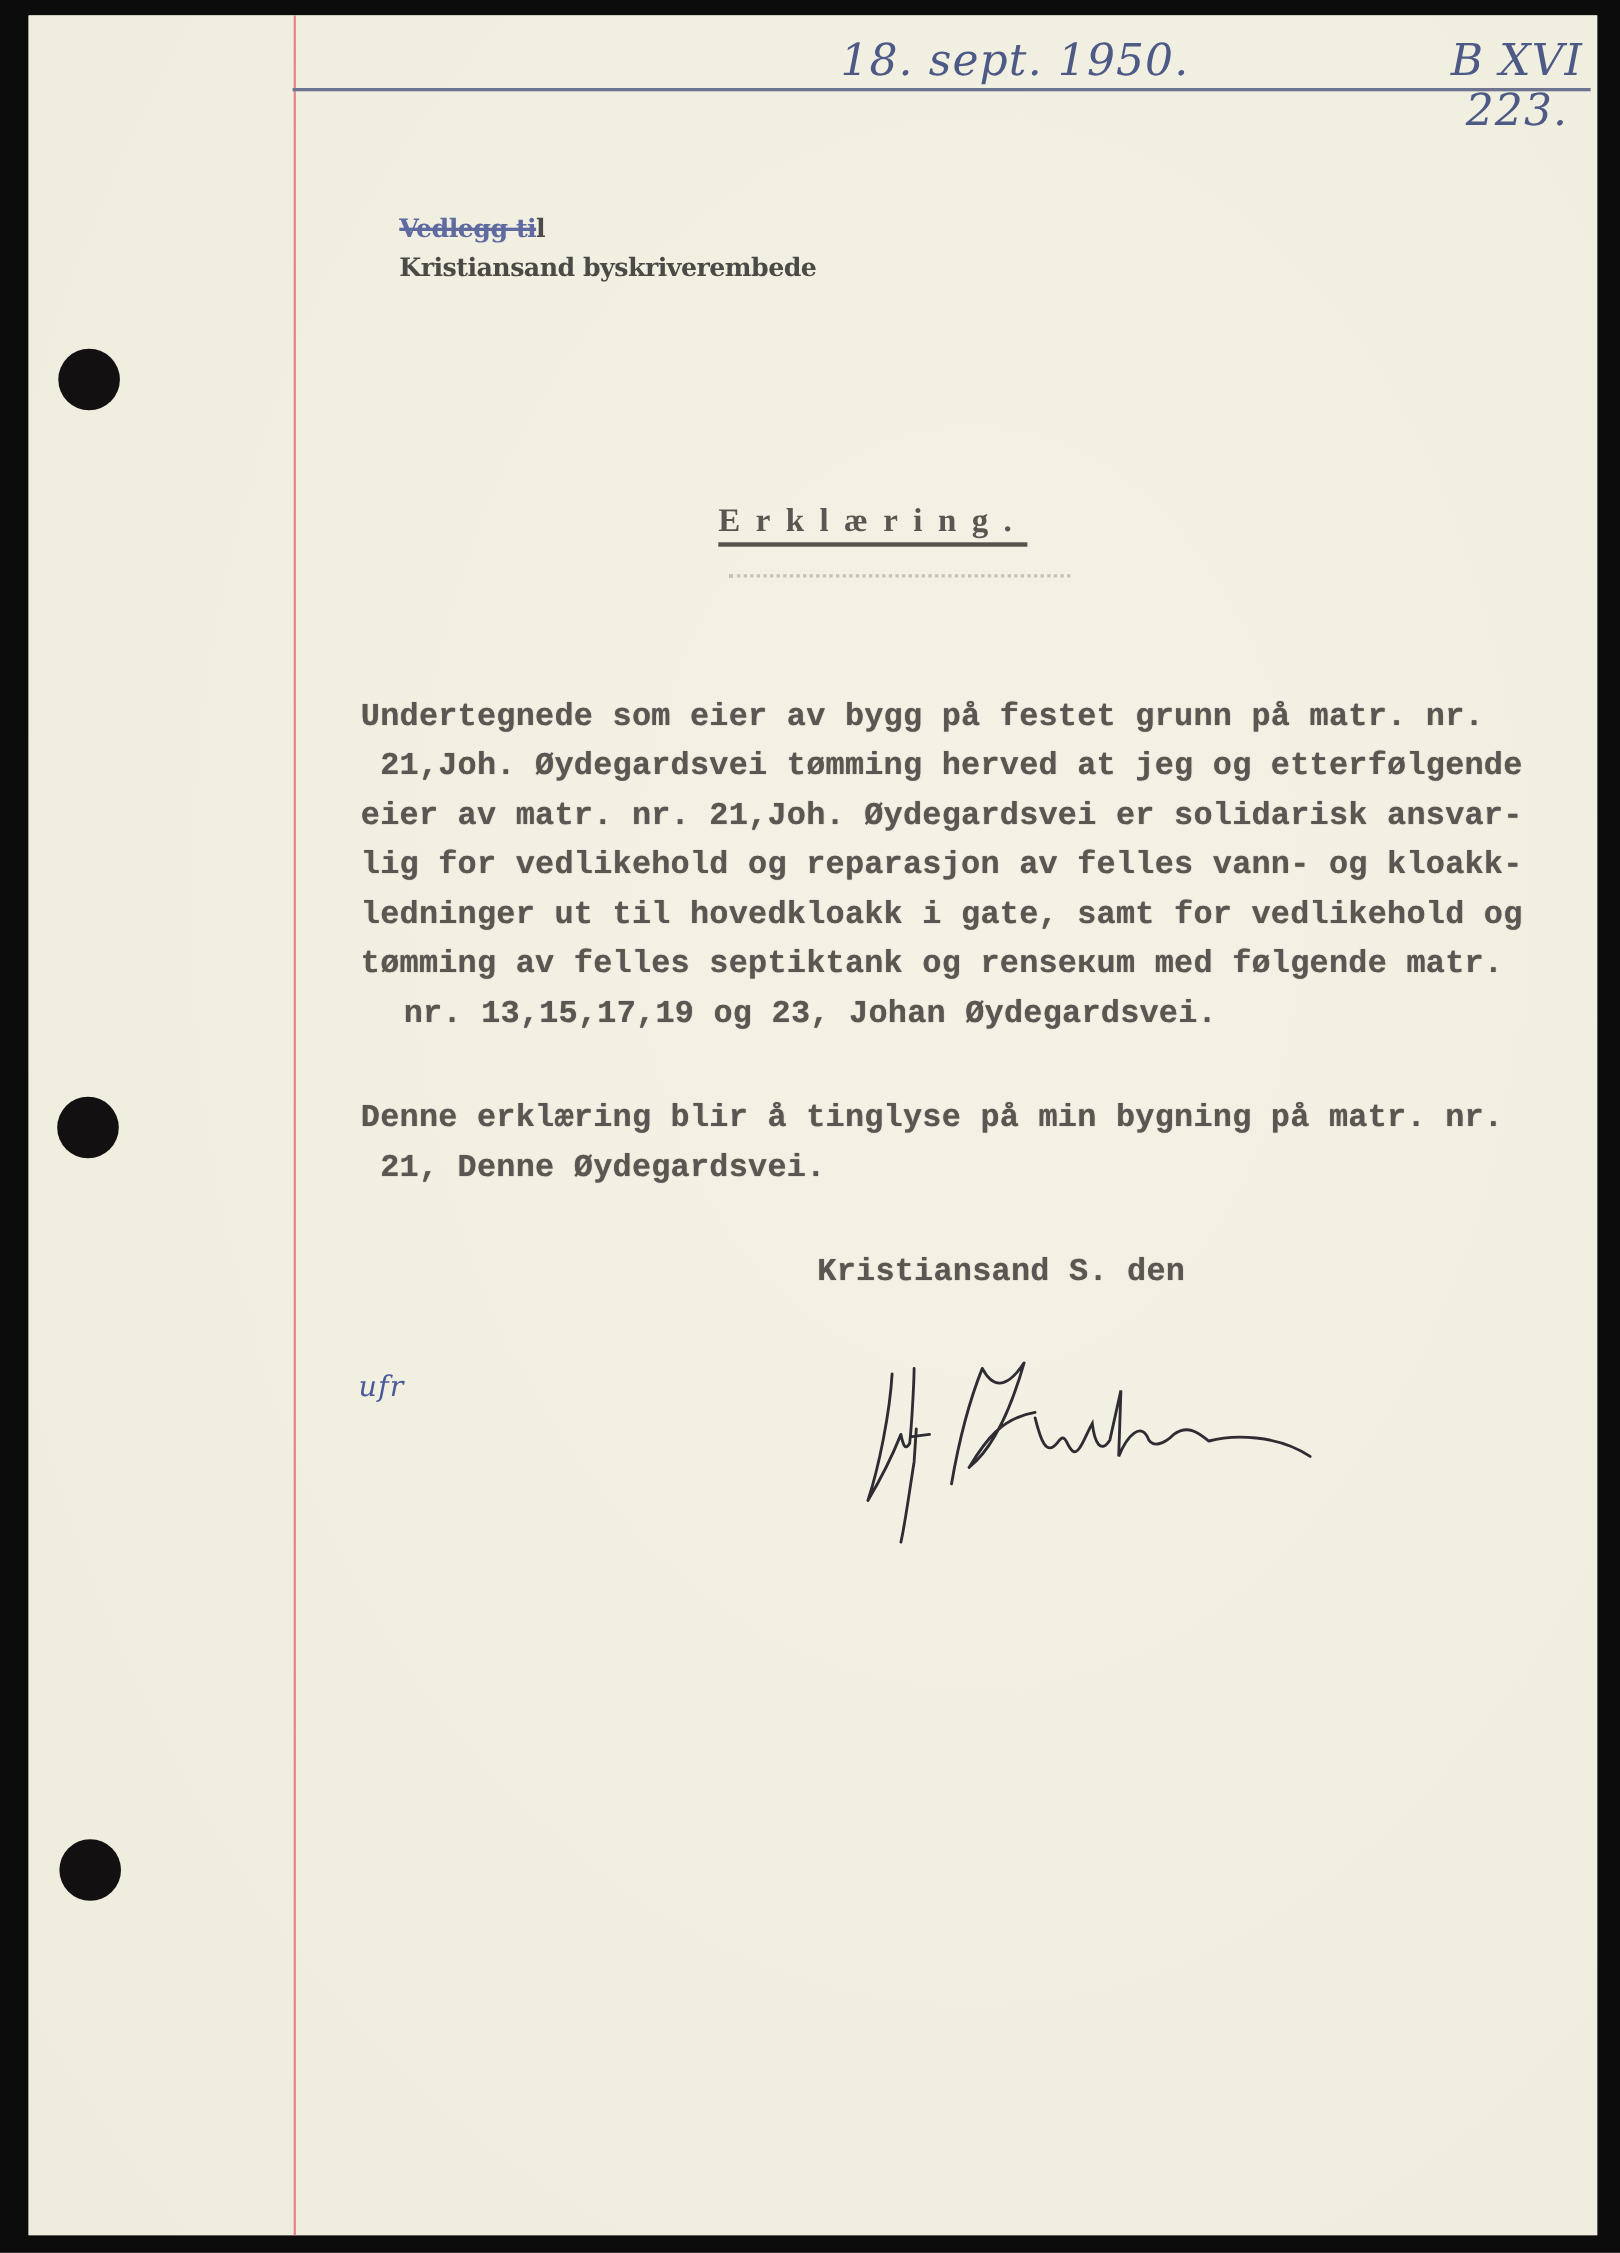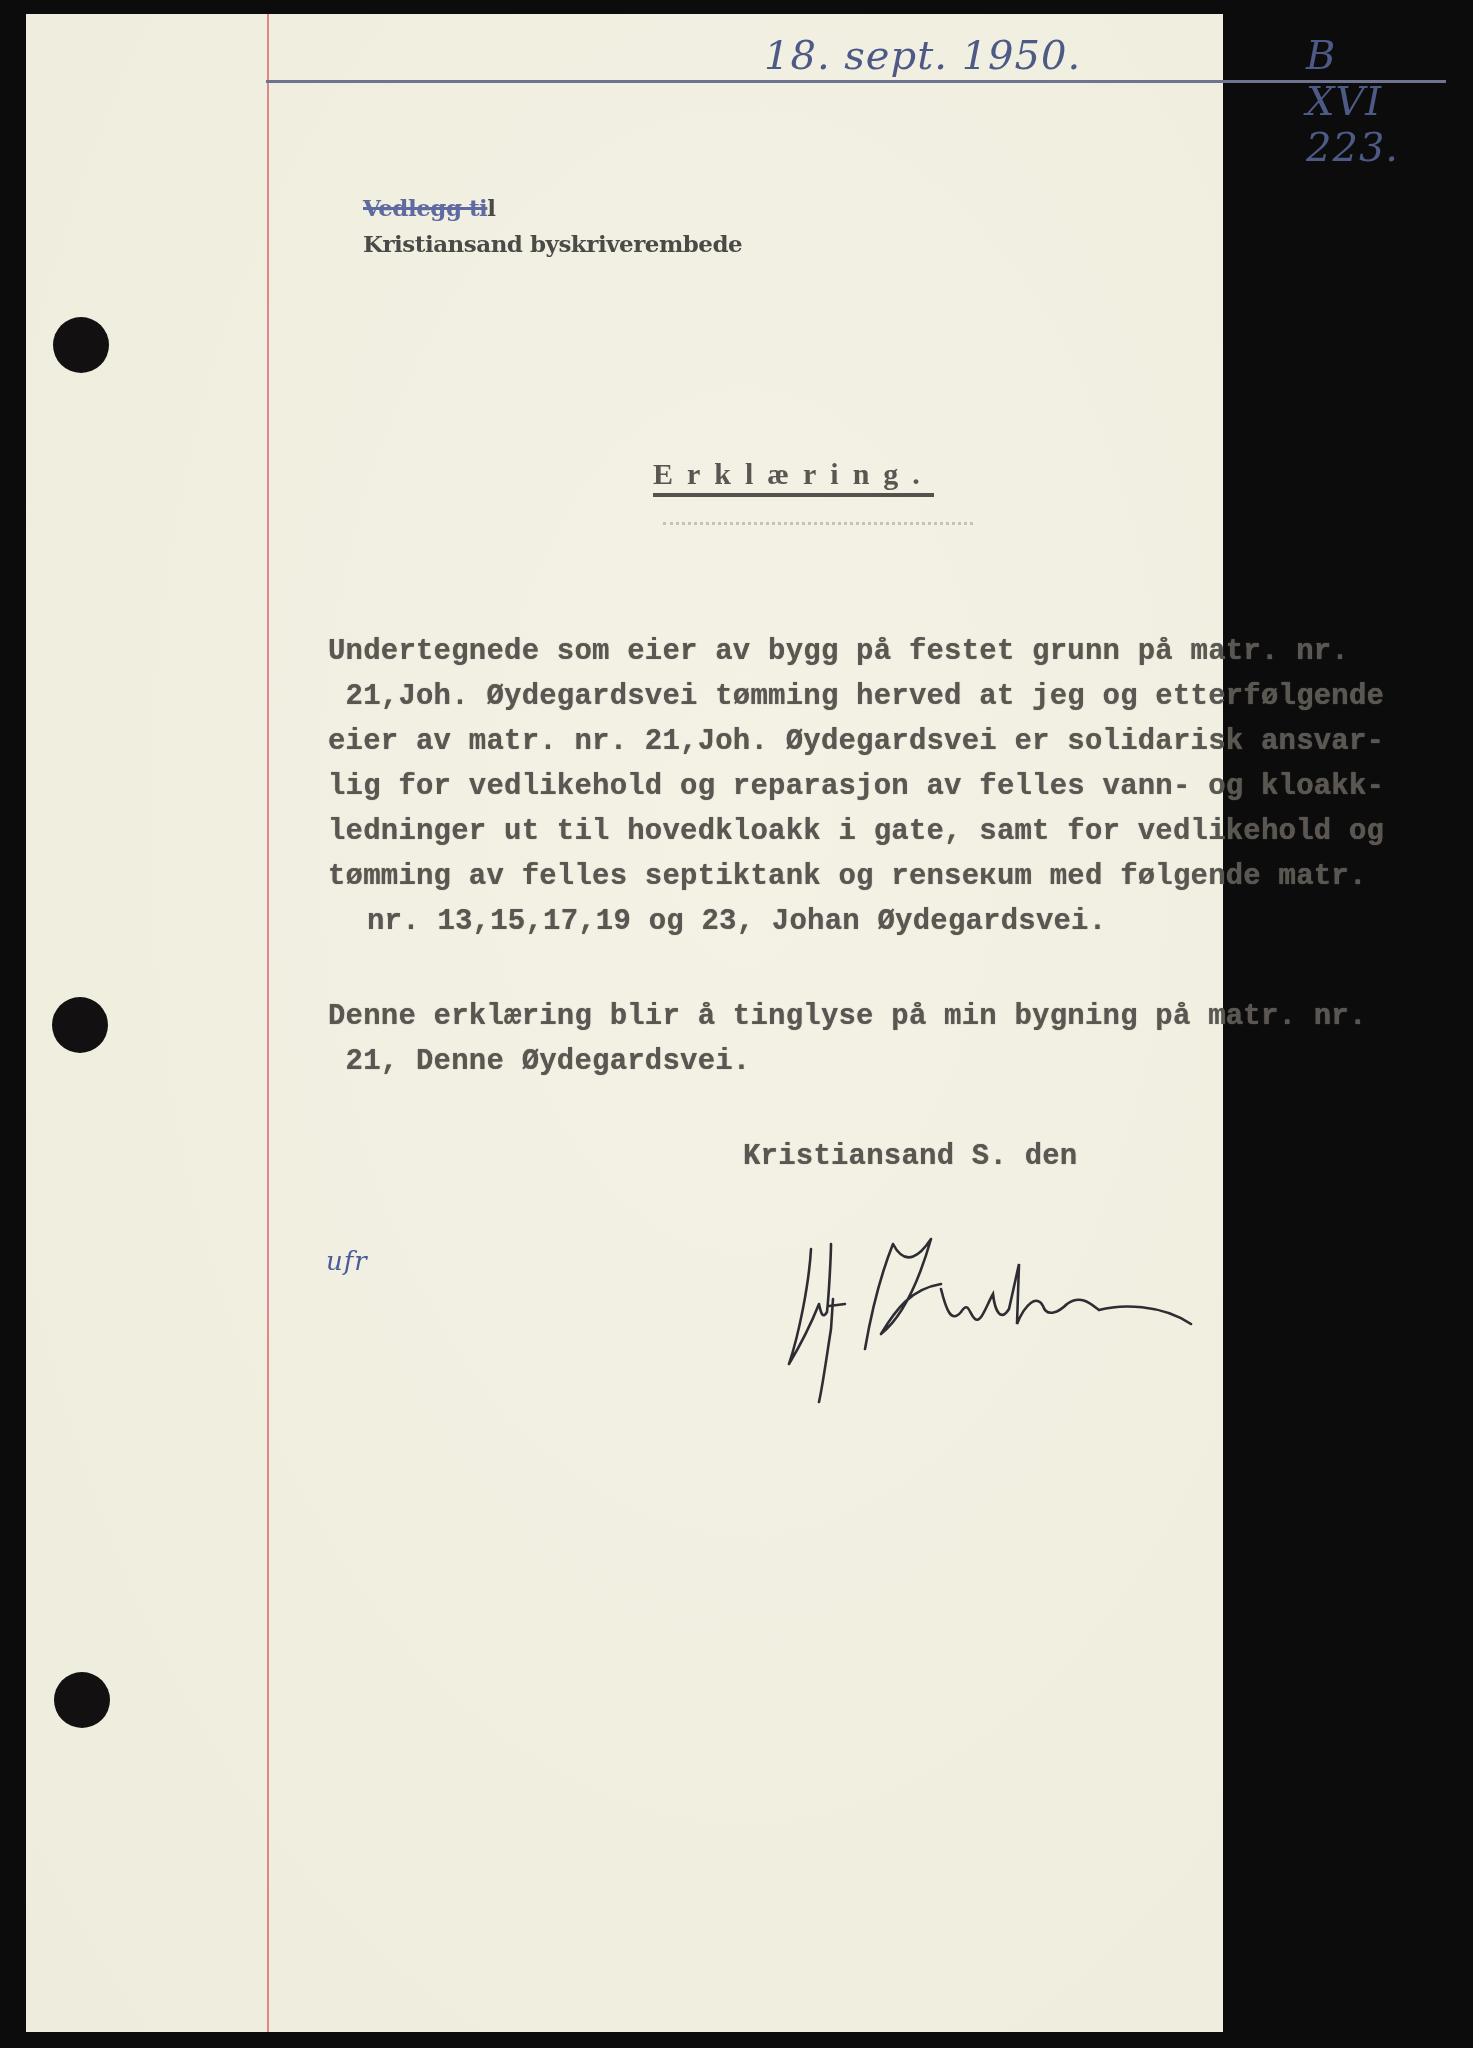--- a/index.html
+++ b/index.html
@@ -1,24 +1,23 @@
 <!DOCTYPE html>
 <html><head>
 <meta charset="utf-8">
 <style>
   html, body { margin: 0; padding: 0; }
   body {
     width: 1473px; height: 2048px; background: #0d0c0c; position: relative; overflow: hidden;
     font-family: "Liberation Mono", monospace;
   }
   .page {
-    position: absolute; left: 26px; top: 14px; width: 1168px; height: 2018px;
+    position: absolute; left: 26px; top: 14px; width: 1426px; height: 2018px;
     background: #f1efe1;
     background-image: radial-gradient(ellipse at 60% 40%, #f4f2e5 0%, #eeecdc 100%);
-    padding-left: 29px;
   }
   .margin-line {
     position: absolute; left: 241px; top: 0; width: 2px; height: 100%;
     background: #e0868a;
   }
   .header-line {
     position: absolute; left: 240px; top: 66px; width: 1180px; height: 3px;
     background: #6e7390;
   }
   .punch {
@@ -61,21 +60,21 @@
 
 <div class="page">
   <div class="margin-line"></div>
   <div class="header-line"></div>
 
   <div class="punch" style="left:27px; top:303px;"></div>
   <div class="punch" style="left:26px; top:983px;"></div>
   <div class="punch" style="left:28px; top:1658px;"></div>
 
   <div class="hand" style="left:738px; top:18px; font-size:40px;">18. sept. 1950.</div>
-  <div class="hand" style="left:1280px; top:18px; font-size:40px;">B XVI 223.</div>
+  <div class="hand" style="left:1280px; top:18px; font-size:40px;text-align:center;">B XVI 223.</div>
 
   <div class="stamp" style="left:337px; top:180px;">
     <span class="strike">Vedlegg ti</span><span>l</span>
   </div>
   <div class="stamp" style="left:337px; top:216px;">Kristiansand byskriverembede</div>
 
   <div class="title">Erklæring.</div>
   <div class="title-dots"></div>
 
   <div>

